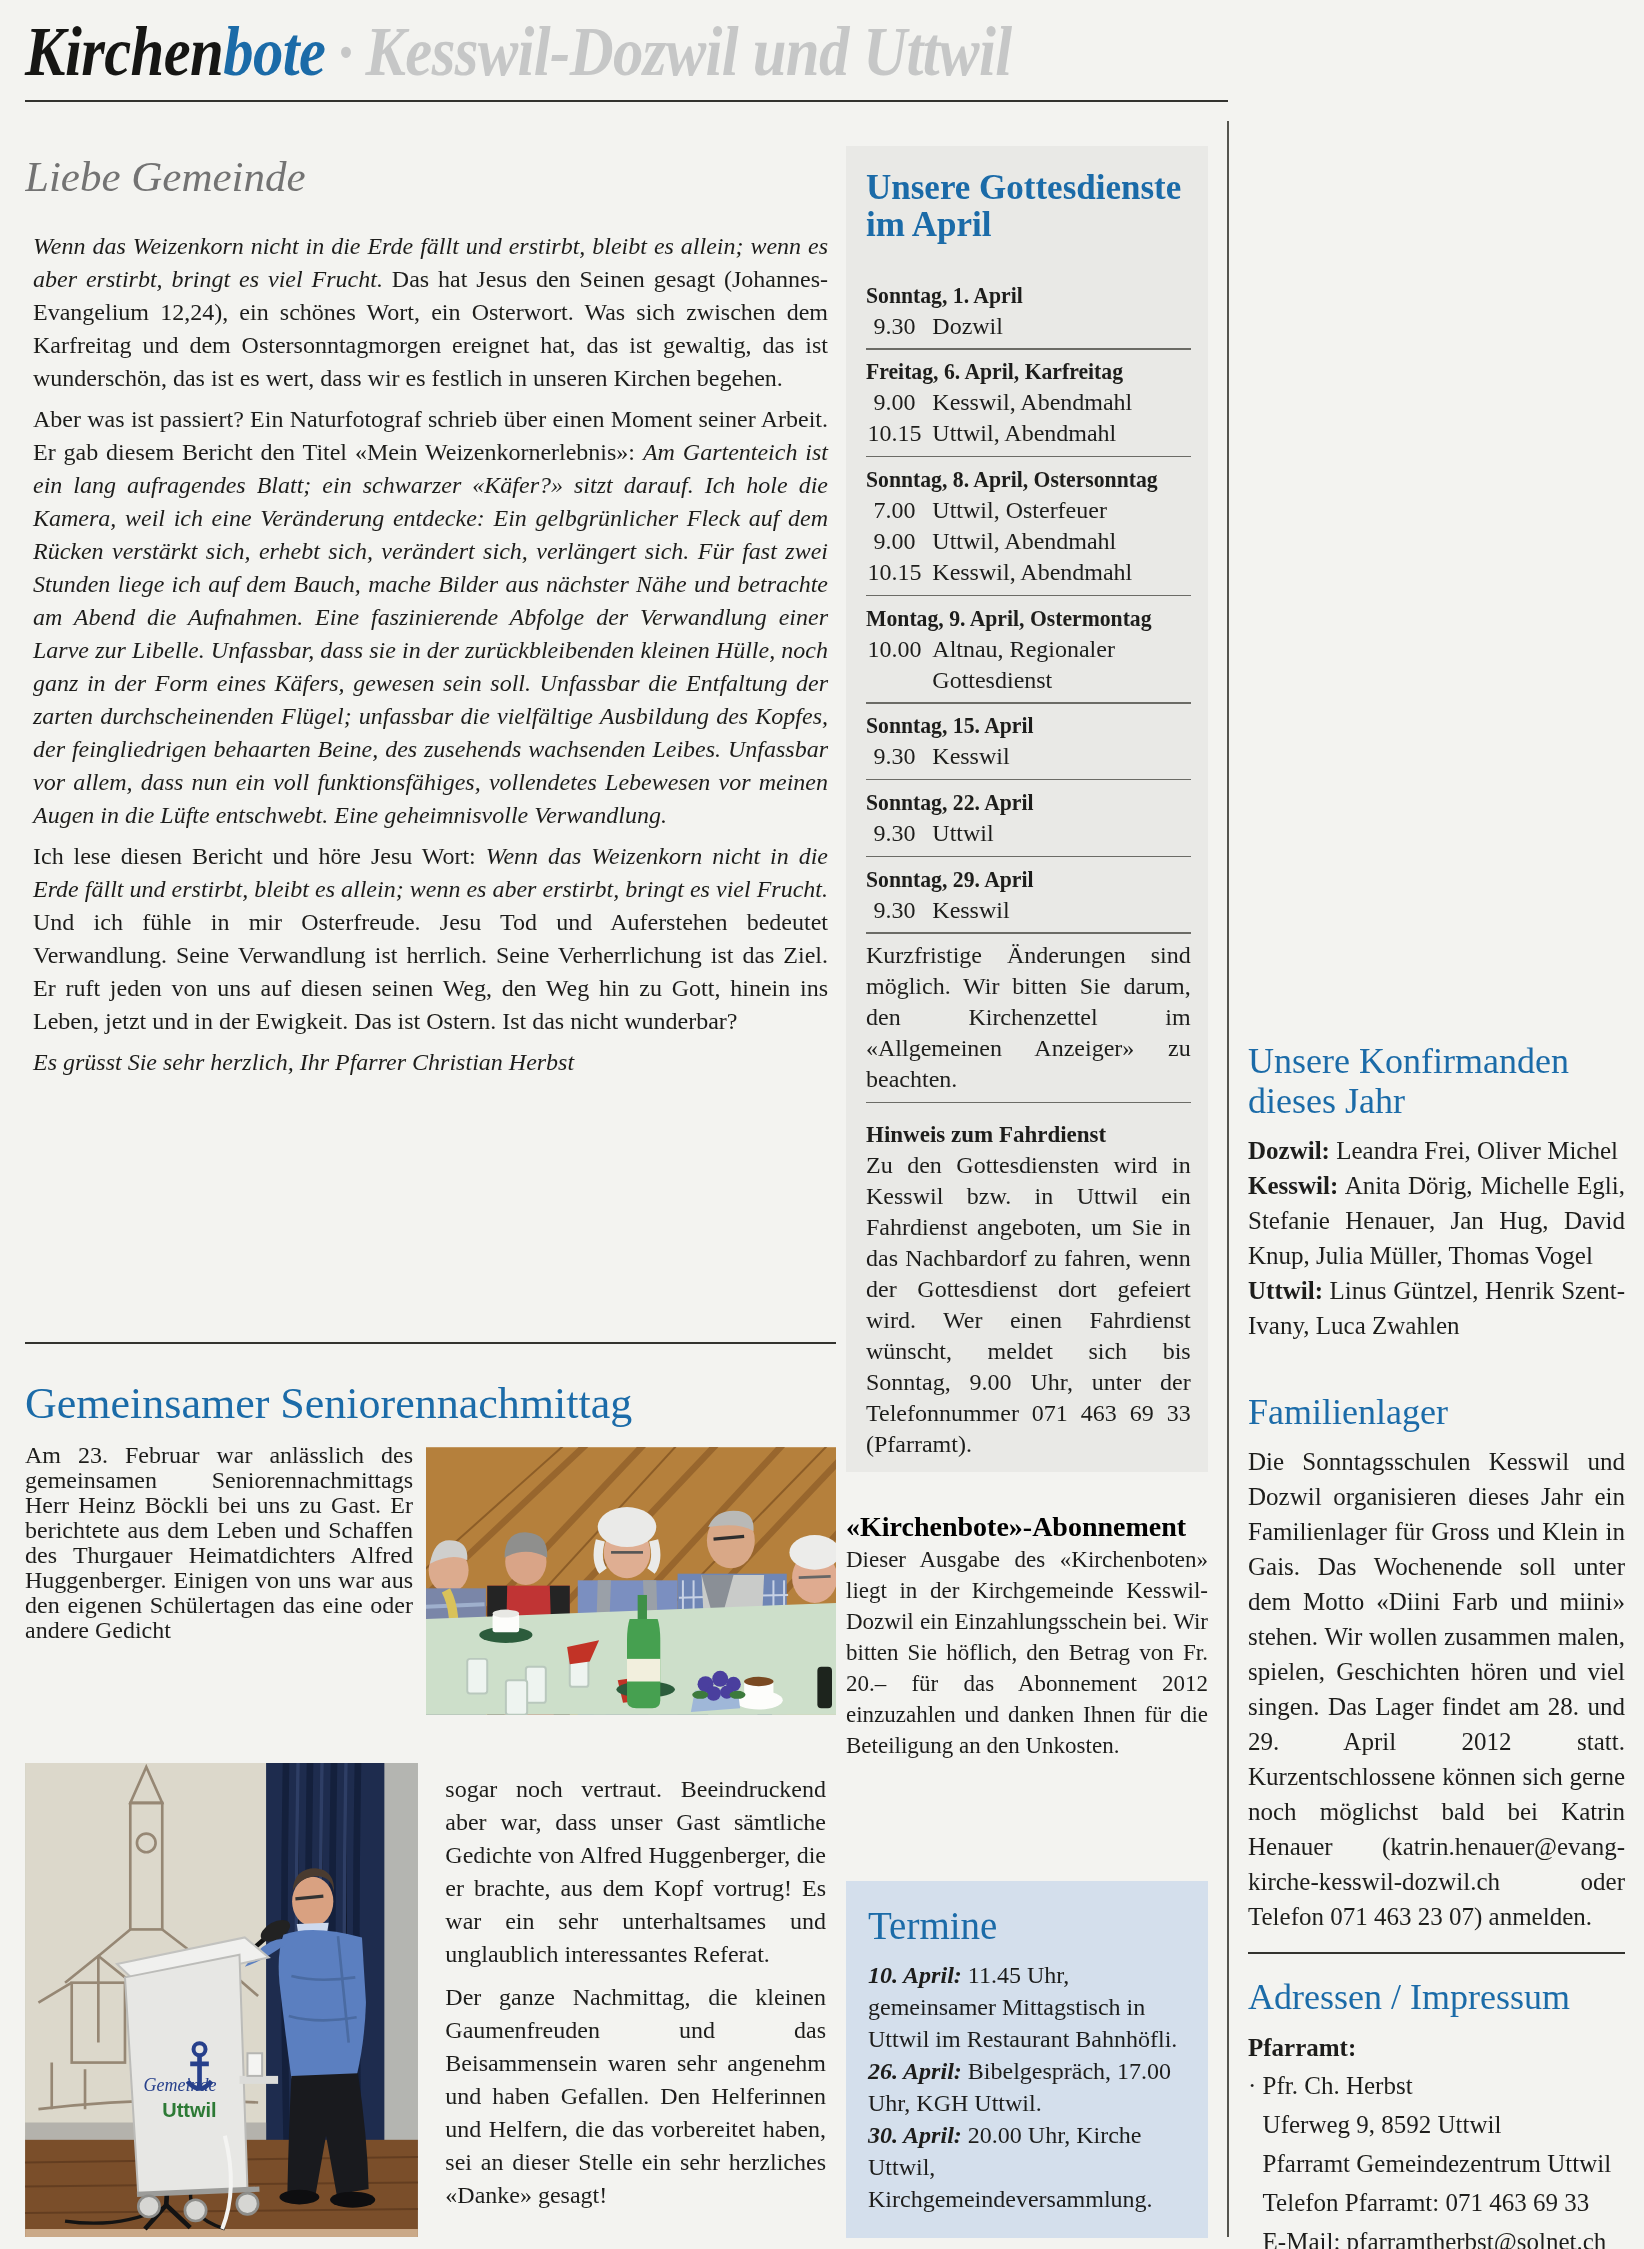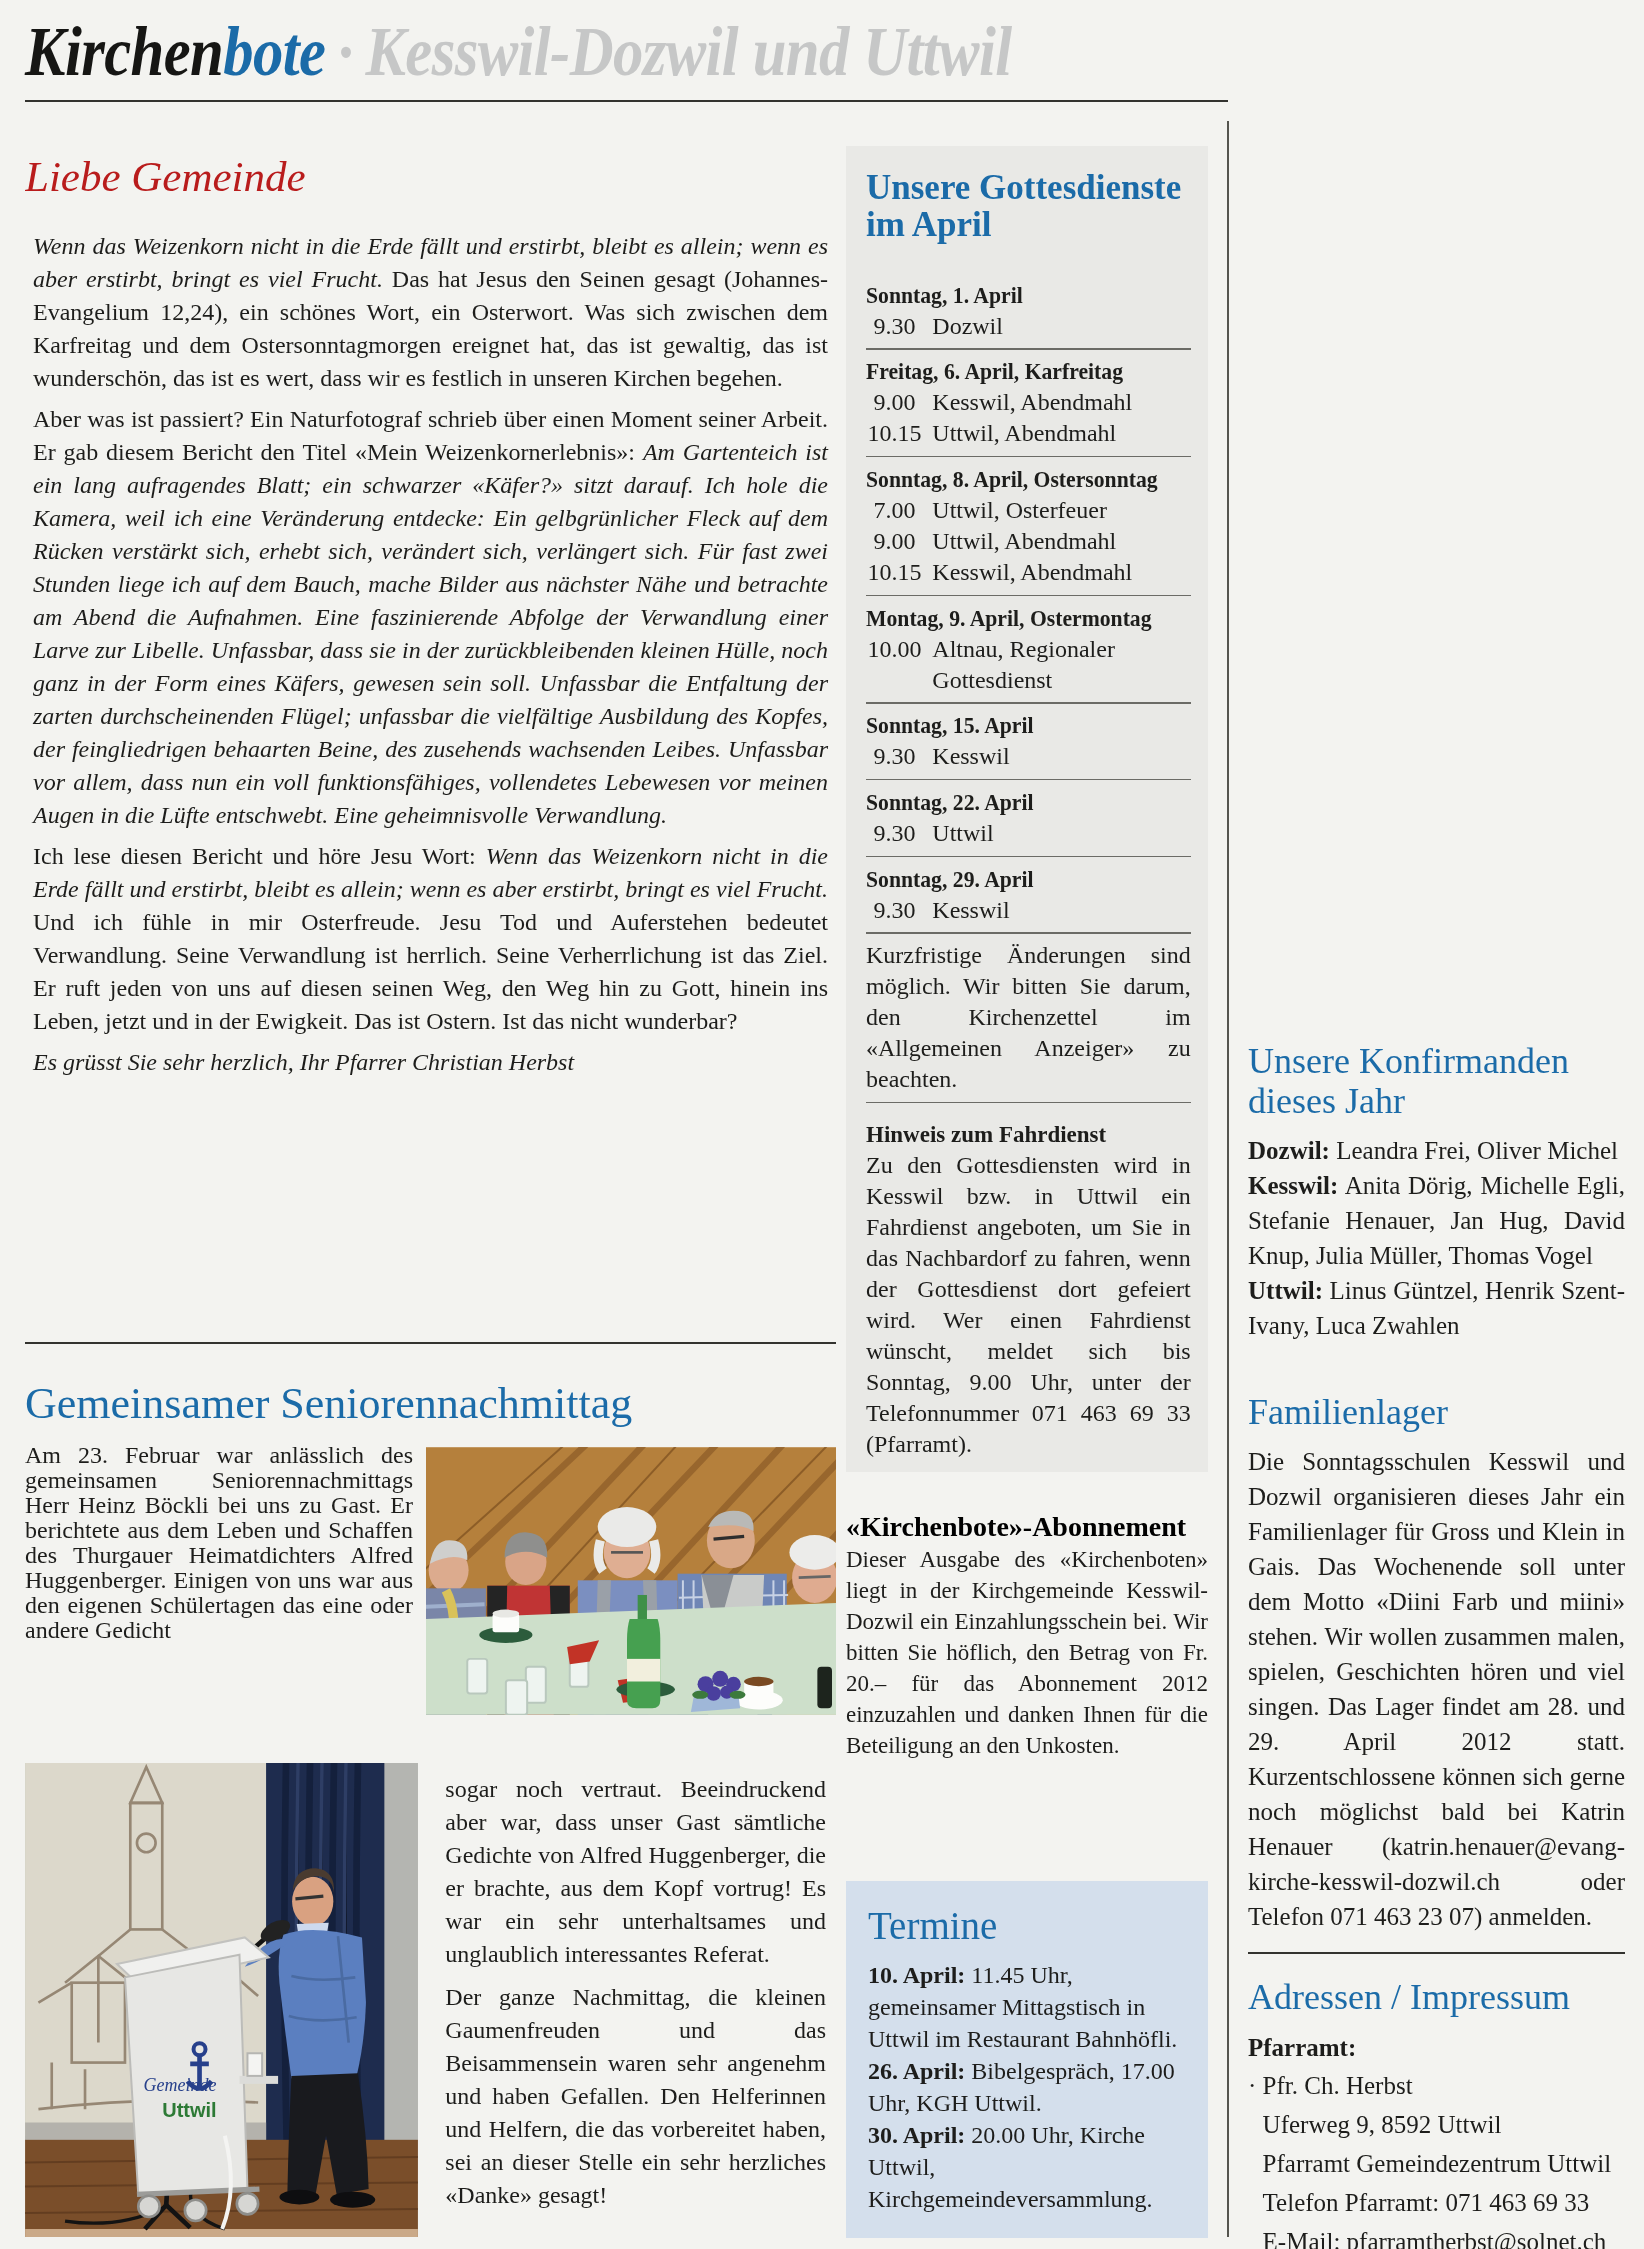--- a/index.html
+++ b/index.html
@@ -16,21 +16,21 @@
   .mh-black{color:#161614;}
   .mh-blue{color:#1b6ba8;}
   .mh-sep{color:#c6c7c7; margin:0 14.6px;}
   .mh-gray{color:#c6c7c7;}
   .rule-header{position:absolute; left:25px; top:100px; width:1203px; height:2px; background:#33332f;}
   .vrule{position:absolute; left:1227px; top:121px; width:2px; height:2116px; background:#55554f;}
 
   
   .col-left{position:absolute; left:25px; top:155px; width:811px; height:2095px; overflow:hidden;}
   .sec-liebe{position:absolute; top:0; left:0; right:0; height:1182px; overflow:hidden;}
-  h2.h-liebe{margin:0 0 31px 0; font-size:43px; line-height:44px; font-weight:400; font-style:italic; color:#b91c1c;}
+  h2.h-liebe{margin:0 0 31px 0; font-size:43px; line-height:44px; font-weight:400; font-style:italic; color:#737373;}
   .body-text p{margin:8px; font-size:24px; line-height:33px; text-align:justify; hyphens:auto;}
   .it{font-style:italic;}
   .signature{margin-top:4px; font-size:24px; line-height:33px; font-style:italic; text-align:right;}
   .rule-left{position:absolute; top:1187px; left:0; width:100%; height:2px; background:#33332f;}
   .sec-sen{position:absolute; top:1225px; left:0; right:0; bottom:0; overflow:hidden;}
   h2.h-sen{margin:0; font-size:44px; line-height:48px; font-weight:400; color:#1b6ba8;}
   .sen-row1{position:absolute; top:63px; left:0; width:100%; height:293px; overflow:hidden; display:flex; gap:13.3px;}
   .sen-row1-text{width:388px; flex:none; font-size:24px; line-height:25px; text-align:justify; hyphens:auto;}
   .photo-top{width:410px; height:268px; flex:none; margin-top:4px;}
   .sen-row2{position:absolute; top:383px; left:0; right:0; bottom:0; overflow:hidden; display:flex; gap:17.3px;}
@@ -52,21 +52,21 @@
   .svc-note{font-size:24px; line-height:31px; text-align:justify; hyphens:auto; margin:0;}
   .fahr-title{font-size:23px; line-height:31px; font-weight:700; margin:16px 0 0 0;}
   .fahr-text{font-size:24px; line-height:31px; text-align:justify; hyphens:auto; margin:0;}
   .abo{position:absolute; top:1365px; left:0; width:100%; height:368px; overflow:hidden;}
   .abo h3{margin:0 0 1px 0; color:#000000; font-weight:700; font-size:28px; line-height:32px;}
   .abo p{margin:0; font-size:23px; line-height:31px; text-align:justify; hyphens:auto;}
   .bluebox{position:absolute; top:1735px; left:0; width:100%; height:357px; overflow:hidden;
            background:#d4dfec; box-sizing:border-box; padding:20px 22px;}
   .bluebox h3{margin:4px 0 13.3px 0; color:#1b6ba8; font-weight:400; font-size:39px; line-height:41px;}
   .term-item{margin:0; font-size:24px; line-height:32px;}
-  .term-date{font-weight:700;}
+  .term-date{font-weight:700;font-style:italic;}
 
   
   .col-right{position:absolute; left:1248px; top:1041px; width:377px; height:1209px;}
   .col-right h3{margin:0 0 12px 0; color:#1b6ba8; font-weight:400; font-size:36px; line-height:40px;}
   .konf{position:absolute; top:0; left:0; right:0;}
   .konf p{margin:0; font-size:25px; line-height:35px; text-align:justify; hyphens:auto;}
   .lbl{font-weight:700;}
   .faml{position:absolute; top:351px; left:0; right:0;}
   .faml p{margin:0; font-size:25px; line-height:35px; text-align:justify; hyphens:auto;}
   .impr{position:absolute; top:911px; left:0; right:0;}

